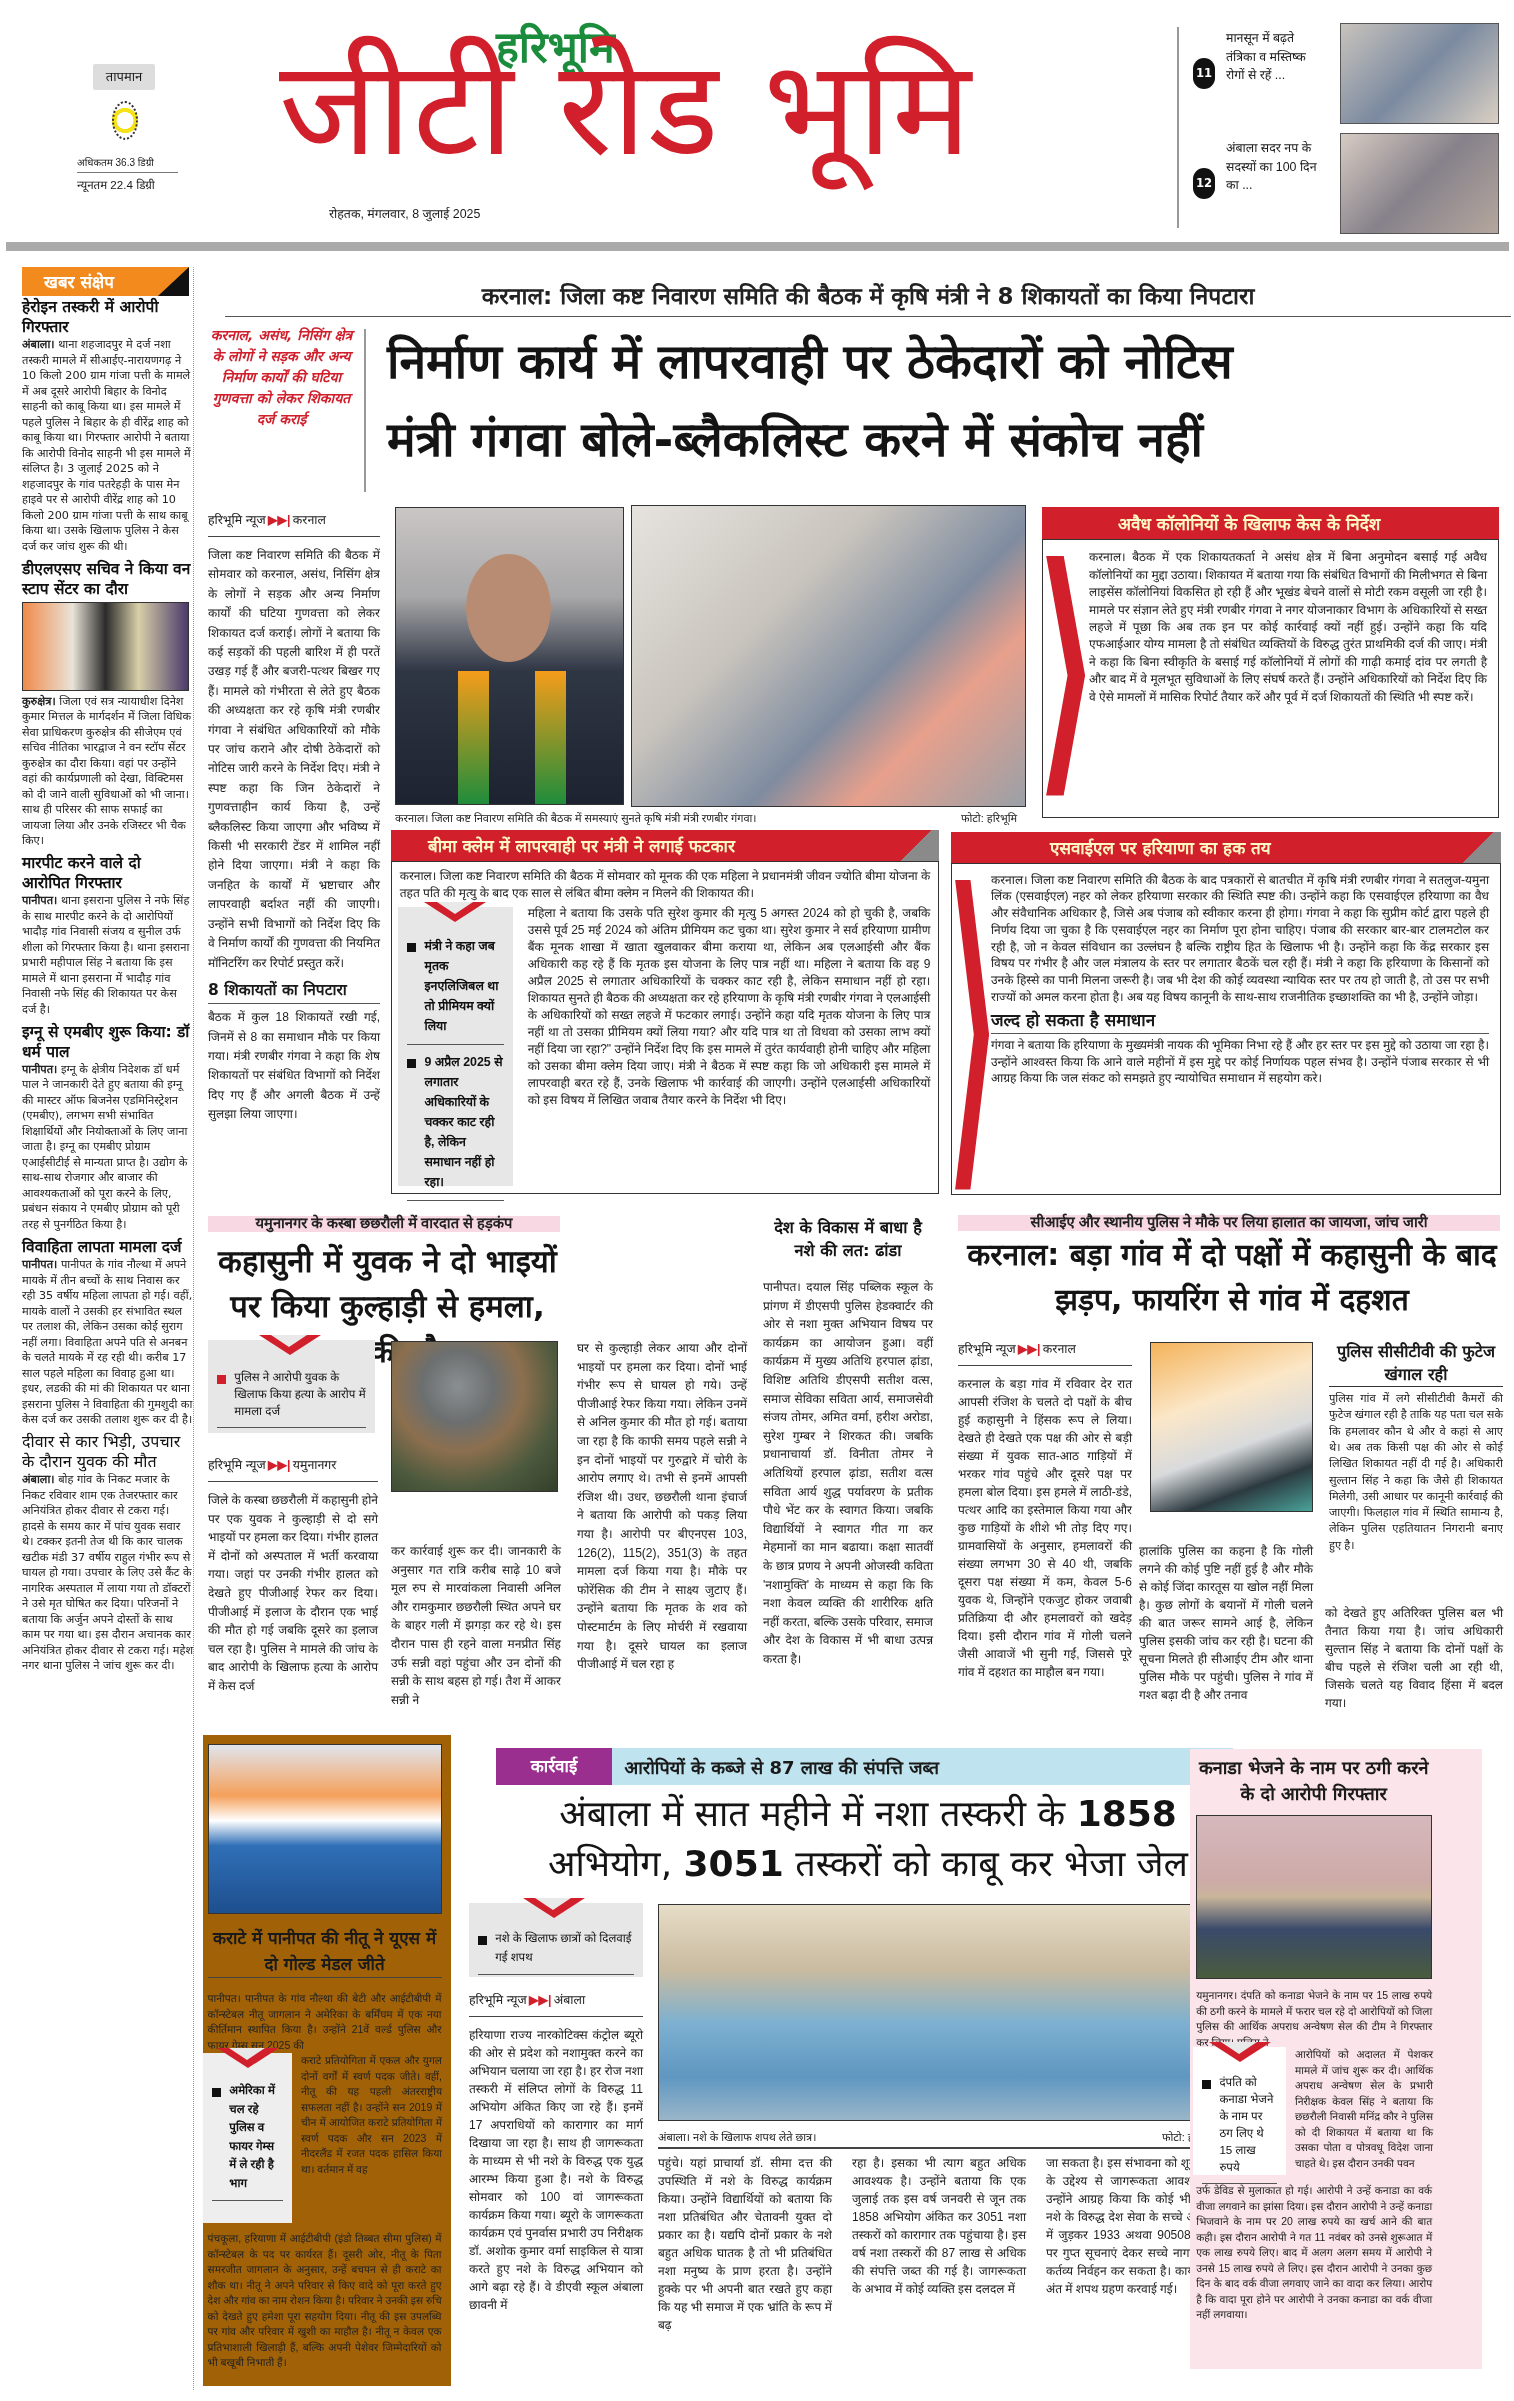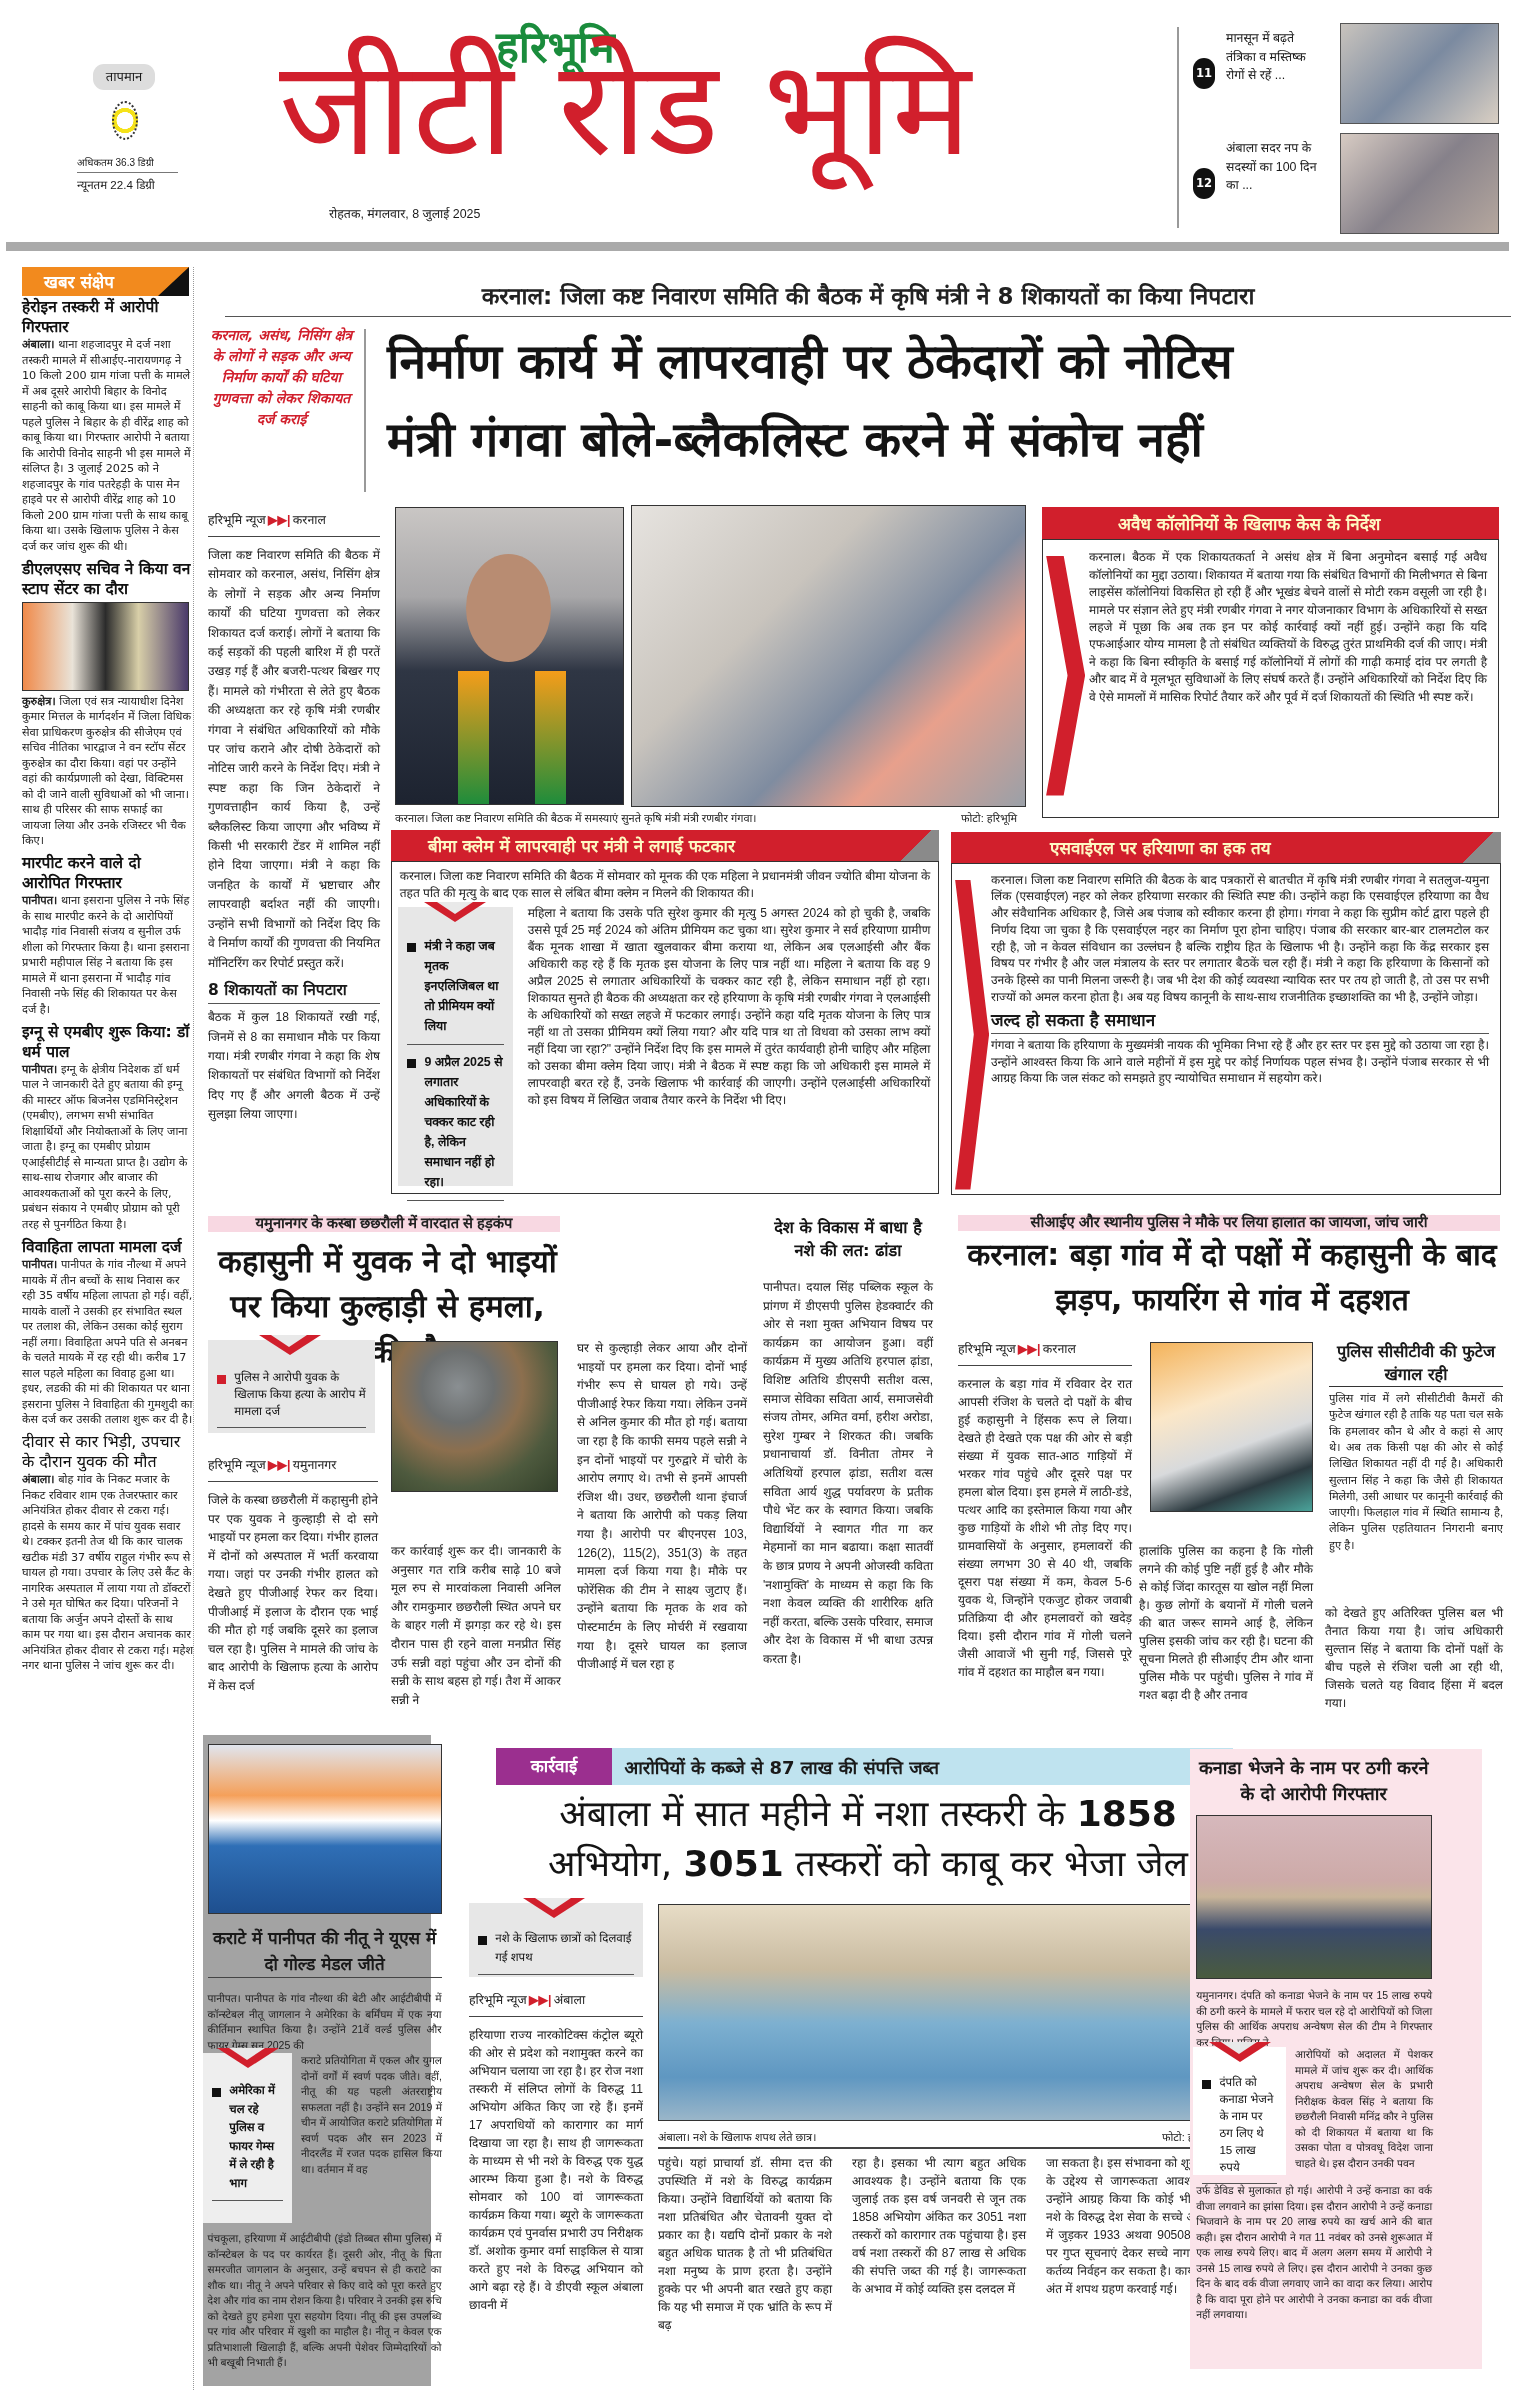--- a/index.html
+++ b/index.html
@@ -19,21 +19,21 @@
 .redbanner{background:#d11f2c;color:#fef9c3;font-weight:700;font-family:"DejaVu Sans",sans-serif;position:absolute;padding-left:14px;display:flex;align-items:center}
 .redbanner .tail{position:absolute;right:0;top:0;width:46px;height:100%;background:linear-gradient(135deg,#d11f2c 50%,#8a8a8a 50%)}
 .kicker-pink{background:#f8d8e2;font-family:"Liberation Sans",sans-serif;font-weight:700;color:#222;text-align:center;position:absolute}
 .headline{font-family:"DejaVu Sans",sans-serif;font-weight:700;color:#141414;position:absolute;line-height:1.2}
 .chevron{position:absolute;background:#d11f2c;clip-path:polygon(0 0,45% 0,100% 50%,45% 100%,0 100%,55% 50%)}
 </style>
 </head>
 <body>
 
 <div class="abs" style="left:0;top:0;width:1514px;height:240px">
-  <div class="abs" style="left:93px;top:64px;width:62px;height:26px;background:#ddd;border-radius:11px;text-align:center;font-size:13px;line-height:26px;font-family:'Liberation Sans',sans-serif">तापमान</div>
+  <div class="abs" style="left:93px;top:64px;width:62px;height:26px;background:#ddd;border-radius:2px;text-align:center;font-size:13px;line-height:26px;font-family:'Liberation Sans',sans-serif">तापमान</div>
   <div class="abs" style="left:112px;top:101px;width:26px;height:39px;border-radius:50%;background:radial-gradient(circle,#fff 40%,#f5e21a 42%,#f5e21a 60%,transparent 62%);border:2.3px dotted #333"></div>
   <div class="abs" style="left:77px;top:155px;width:101px;font-size:10px;font-family:'Liberation Sans',sans-serif;border-bottom:1.5px solid #777;padding-bottom:3.1px">अधिकतम 36.3 डिग्री</div>
   <div class="abs" style="left:77px;top:177px;width:101px;font-size:11.6px;font-family:'Liberation Sans',sans-serif">न्यूनतम 22.4 डिग्री</div>
 
   <div class="abs" style="left:496px;top:15.5px;font-size:43px;font-weight:700;color:#1a8c3c;font-family:'DejaVu Sans',sans-serif">हरिभूमि</div>
   <div class="abs" style="left:279px;top:31px;font-size:132px;line-height:155px;color:#d11f2c;font-family:'DejaVu Sans',sans-serif;letter-spacing:1.5px">जीटी रोड भूमि</div>
   <div class="abs" style="left:329px;top:205px;font-size:12.4px;font-family:'Liberation Sans',sans-serif">रोहतक, मंगलवार, 8 जुलाई 2025</div>
 
   <div class="abs" style="left:1177px;top:27px;width:1.5px;height:201px;background:#999"></div>
   <div class="abs" style="left:1193px;top:23px;width:310px;height:105px">
@@ -168,21 +168,21 @@
   <p class="body" style="line-height:18px">करनाल के बड़ा गांव में रविवार देर रात आपसी रंजिश के चलते दो पक्षों के बीच हुई कहासुनी ने हिंसक रूप ले लिया। देखते ही देखते एक पक्ष की ओर से बड़ी संख्या में युवक सात-आठ गाड़ियों में भरकर गांव पहुंचे और दूसरे पक्ष पर हमला बोल दिया। इस हमले में लाठी-डंडे, पत्थर आदि का इस्तेमाल किया गया और कुछ गाड़ियों के शीशे भी तोड़ दिए गए। ग्रामवासियों के अनुसार, हमलावरों की संख्या लगभग 30 से 40 थी, जबकि दूसरा पक्ष संख्या में कम, केवल 5-6 युवक थे, जिन्होंने एकजुट होकर जवाबी प्रतिक्रिया दी और हमलावरों को खदेड़ दिया। इसी दौरान गांव में गोली चलने जैसी आवाजें भी सुनी गईं, जिससे पूरे गांव में दहशत का माहौल बन गया।</p>
 </div>
 <div class="photo" style="left:1150px;top:1342px;width:163px;height:170px;background:linear-gradient(160deg,#f4b35a 0%,#fbe7c8 35%,#d8dadc 60%,#2c3a40 80%,#4aa39a 100%)"></div>
 <p class="body abs" style="left:1139px;top:1542px;width:174px;line-height:18px">हालांकि पुलिस का कहना है कि गोली लगने की कोई पुष्टि नहीं हुई है और मौके से कोई जिंदा कारतूस या खोल नहीं मिला है। कुछ लोगों के बयानों में गोली चलने की बात जरूर सामने आई है, लेकिन पुलिस इसकी जांच कर रही है। घटना की सूचना मिलते ही सीआईए टीम और थाना पुलिस मौके पर पहुंची। पुलिस ने गांव में गश्त बढ़ा दी है और तनाव</p>
 <div class="abs" style="left:1329px;top:1340px;width:174px">
   <div style="font-size:16.3px;font-weight:700;text-align:center;line-height:23px;border-bottom:1.5px solid #333">पुलिस सीसीटीवी की फुटेज खंगाल रही</div>
   <p class="body" style="line-height:16.3px;margin-top:3.1px;font-size:11.2px">पुलिस गांव में लगे सीसीटीवी कैमरों की फुटेज खंगाल रही है ताकि यह पता चल सके कि हमलावर कौन थे और वे कहां से आए थे। अब तक किसी पक्ष की ओर से कोई लिखित शिकायत नहीं दी गई है। अधिकारी सुल्तान सिंह ने कहा कि जैसे ही शिकायत मिलेगी, उसी आधार पर कानूनी कार्रवाई की जाएगी। फिलहाल गांव में स्थिति सामान्य है, लेकिन पुलिस एहतियातन निगरानी बनाए हुए है।</p>
 </div>
 <p class="body abs" style="left:1325px;top:1604px;width:178px;line-height:18px">को देखते हुए अतिरिक्त पुलिस बल भी तैनात किया गया है। जांच अधिकारी सुल्तान सिंह ने बताया कि दोनों पक्षों के बीच पहले से रंजिश चली आ रही थी, जिसके चलते यह विवाद हिंसा में बदल गया।</p>
 
-<div class="abs" style="left:203px;top:1735px;width:228px;height:651px;background:#a3a3a3">
+<div class="abs" style="left:203px;top:1735px;width:248px;height:651px;background:#a16207">
   <div class="photo" style="left:4.6px;top:9.3px;width:234px;height:170px;background:linear-gradient(180deg,#e0e5ee 0%,#f5a05a 30%,#fff 45%,#2f6fb6 60%,#1e4f8f 100%)"></div>
   <div style="position:absolute;left:4.6px;top:190px;width:234px;font-size:17px;font-weight:700;text-align:center;line-height:26px;border-bottom:1.5px solid #444">कराटे में पानीपत की नीतू ने यूएस में दो गोल्ड मेडल जीते</div>
   <p class="body" style="position:absolute;left:4.6px;top:256px;width:234px;font-size:10.5px;line-height:15.5px">पानीपत। पानीपत के गांव नौल्था की बेटी और आईटीबीपी में कॉन्स्टेबल नीतू जागलान ने अमेरिका के बर्मिंघम में एक नया कीर्तिमान स्थापित किया है। उन्होंने 21वें वर्ल्ड पुलिस और फायर गेम्स सन 2025 की</p>
   <div class="bullet-box" style="left:0;top:318px;width:89px;height:170px;padding-top:28px;background:#eee">
     <div class="caret" style="position:absolute;left:14px;top:-4.6px;margin:0"></div>
     <div class="item" style="font-size:11.6px;line-height:18.6px">अमेरिका में चल रहे पुलिस व फायर गेम्स में ले रही है भाग</div>
   </div>
   <p class="body" style="position:absolute;left:98px;top:318px;width:141px;font-size:10.5px;line-height:15.5px">कराटे प्रतियोगिता में एकल और युगल दोनों वर्गों में स्वर्ण पदक जीते। वहीं, नीतू की यह पहली अंतरराष्ट्रीय सफलता नहीं है। उन्होंने सन 2019 में चीन में आयोजित कराटे प्रतियोगिता में स्वर्ण पदक और सन 2023 में नीदरलैंड में रजत पदक हासिल किया था। वर्तमान में वह</p>
   <p class="body" style="position:absolute;left:4.6px;top:496px;width:234px;font-size:10.5px;line-height:15.5px">पंचकूला, हरियाणा में आईटीबीपी (इंडो तिब्बत सीमा पुलिस) में कॉन्स्टेबल के पद पर कार्यरत हैं। दूसरी ओर, नीतू के पिता समरजीत जागलान के अनुसार, उन्हें बचपन से ही कराटे का शौक था। नीतू ने अपने परिवार से किए वादे को पूरा करते हुए देश और गांव का नाम रोशन किया है। परिवार ने उनकी इस रुचि को देखते हुए हमेशा पूरा सहयोग दिया। नीतू की इस उपलब्धि पर गांव और परिवार में खुशी का माहौल है। नीतू न केवल एक प्रतिभाशाली खिलाड़ी हैं, बल्कि अपनी पेशेवर जिम्मेदारियों को भी बखूबी निभाती हैं।</p>
 </div>

